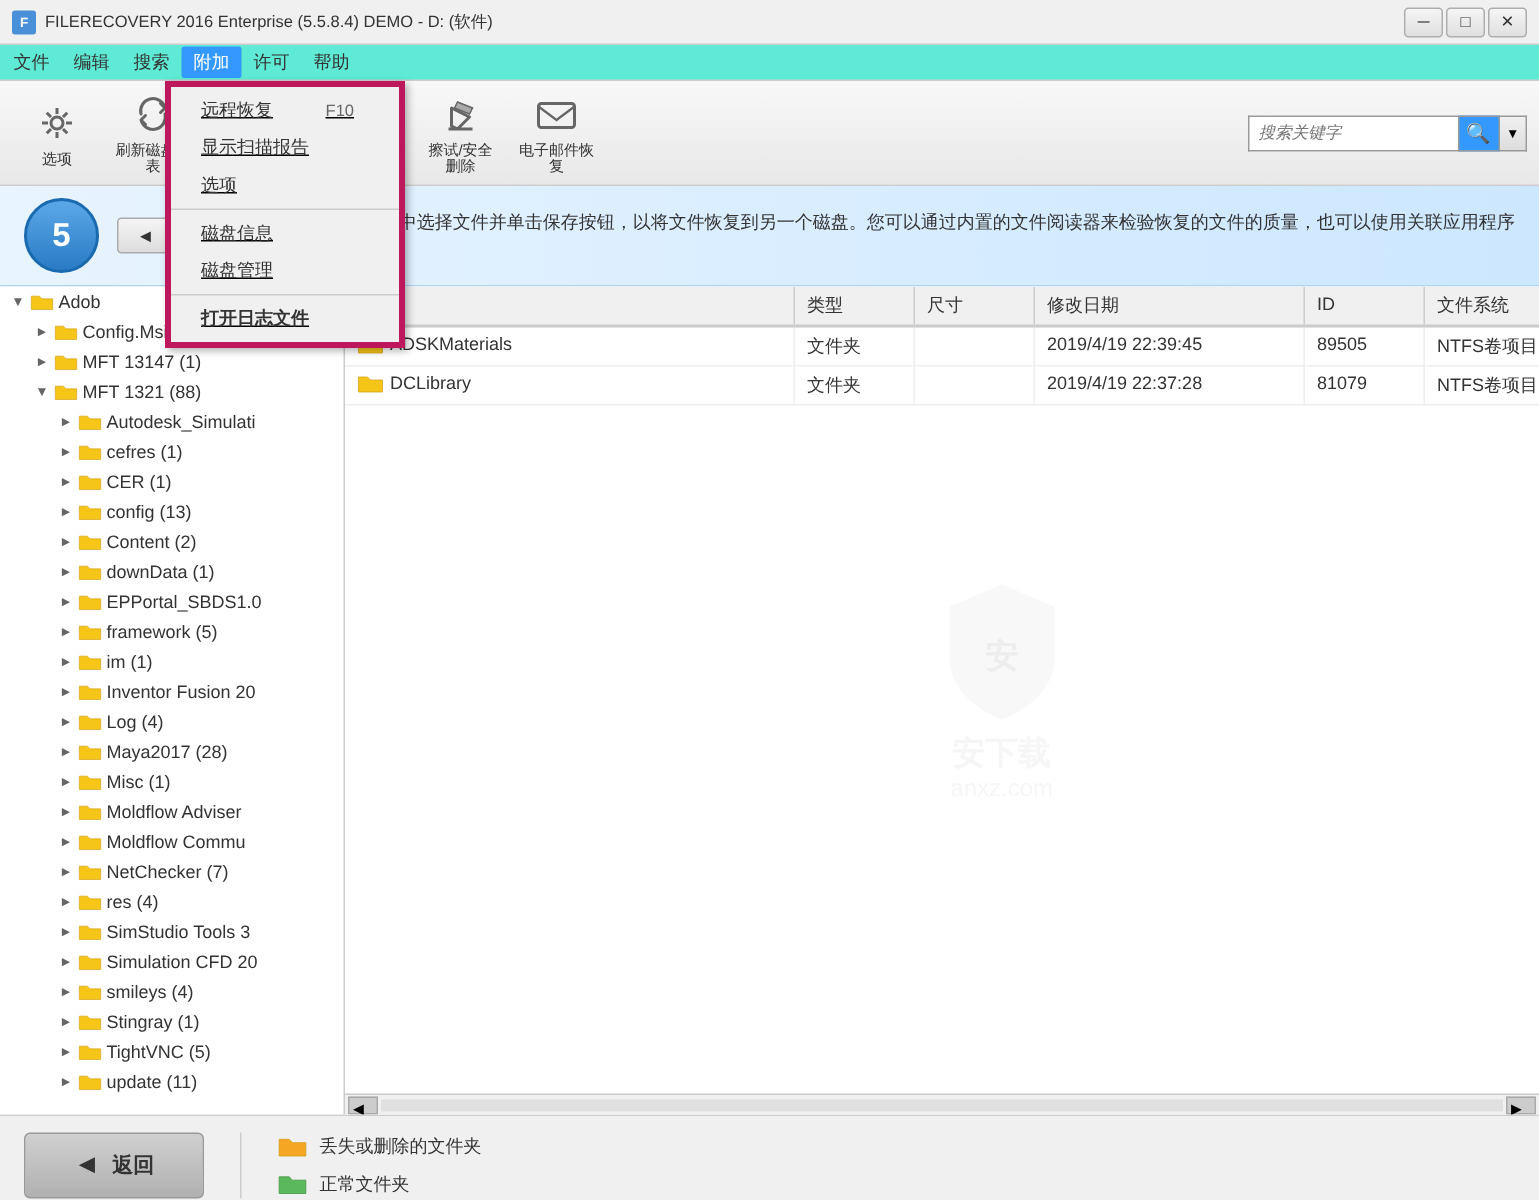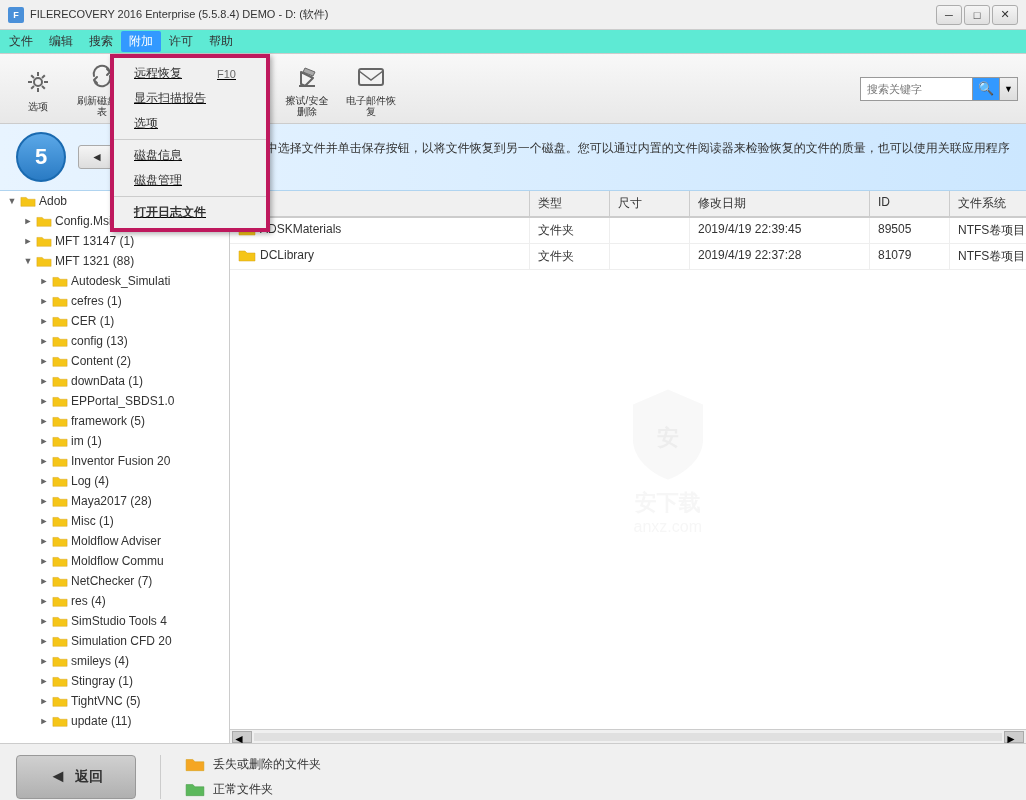--- a/index.html
+++ b/index.html
@@ -24,21 +24,21 @@
     .dropdown-item.bold { font-weight: bold; }
 
     
     .toolbar { background: linear-gradient(to bottom, #f8f8f8, #e8e8e8); height: 70px; border-bottom: 1px solid #ccc; display: flex; align-items: center; padding: 4px 8px; gap: 4px; }
     .toolbar-btn { display: flex; flex-direction: column; align-items: center; justify-content: center; width: 60px; height: 60px; border: 1px solid transparent; border-radius: 3px; cursor: pointer; gap: 3px; padding: 4px; }
     .toolbar-btn-icon { width: 32px; height: 32px; display: flex; align-items: center; justify-content: center; }
     .toolbar-btn-label { font-size: 10px; color: #333; text-align: center; line-height: 1.1; }
     .toolbar-sep { width: 1px; height: 50px; background: #ccc; margin: 0 4px; }
     .toolbar-right { margin-left: auto; display: flex; align-items: center; gap: 4px; }
     .search-box { display: flex; align-items: center; }
-    .search-input { width: 112px; height: 24px; border: 1px solid #999; border-right: none; padding: 2px 6px; font-size: 11px; background: white; }
+    .search-input { width: 140px; height: 24px; border: 1px solid #999; border-right: none; padding: 2px 6px; font-size: 11px; background: white; font-style: italic; }
     .search-btn { width: 28px; height: 24px; background: #3399ff; border: 1px solid #999; cursor: pointer; display: flex; align-items: center; justify-content: center; color: white; font-size: 13px; }
     .search-drop { width: 18px; height: 24px; background: linear-gradient(to bottom, #f0f0f0, #ddd); border: 1px solid #999; border-left: none; cursor: pointer; display: flex; align-items: center; justify-content: center; font-size: 9px; }
 
     
     .step-banner { background: linear-gradient(to right, #e8f4ff, #cce7ff); border-bottom: 1px solid #b0d4f0; padding: 8px 16px; display: flex; align-items: center; gap: 12px; }
     .step-circle { width: 50px; height: 50px; background: linear-gradient(to bottom, #5ba8e8, #2a7bc4); border-radius: 50%; display: flex; align-items: center; justify-content: center; color: white; font-size: 22px; font-weight: bold; border: 2px solid #1a6ab0; }
     .step-nav { display: flex; gap: 4px; }
     .step-nav-btn { padding: 4px 12px; border: 1px solid #aaa; background: linear-gradient(to bottom, #f5f5f5, #ddd); border-radius: 3px; cursor: pointer; font-size: 12px; color: #333; }
     .step-text { color: #333; font-size: 12px; flex: 1; }
 
@@ -374,21 +374,21 @@
           <path d="M1 3h6l2 2h8v8H1z" class="folder-yellow"></path>
         </svg>
       <span>res (4)</span>
     </div>
     <div class="tree-item">
       <span class="tree-indent" style="width:32px"></span>
       <span class="tree-toggle">►</span>
       <svg class="tree-folder-icon" viewBox="0 0 18 14">
           <path d="M1 3h6l2 2h8v8H1z" class="folder-yellow"></path>
         </svg>
-      <span>SimStudio Tools 4</span>
+      <span>SimStudio Tools 3</span>
     </div>
     <div class="tree-item">
       <span class="tree-indent" style="width:32px"></span>
       <span class="tree-toggle">►</span>
       <svg class="tree-folder-icon" viewBox="0 0 18 14">
           <path d="M1 3h6l2 2h8v8H1z" class="folder-yellow"></path>
         </svg>
       <span>Simulation CFD 20</span>
     </div>
     <div class="tree-item">

